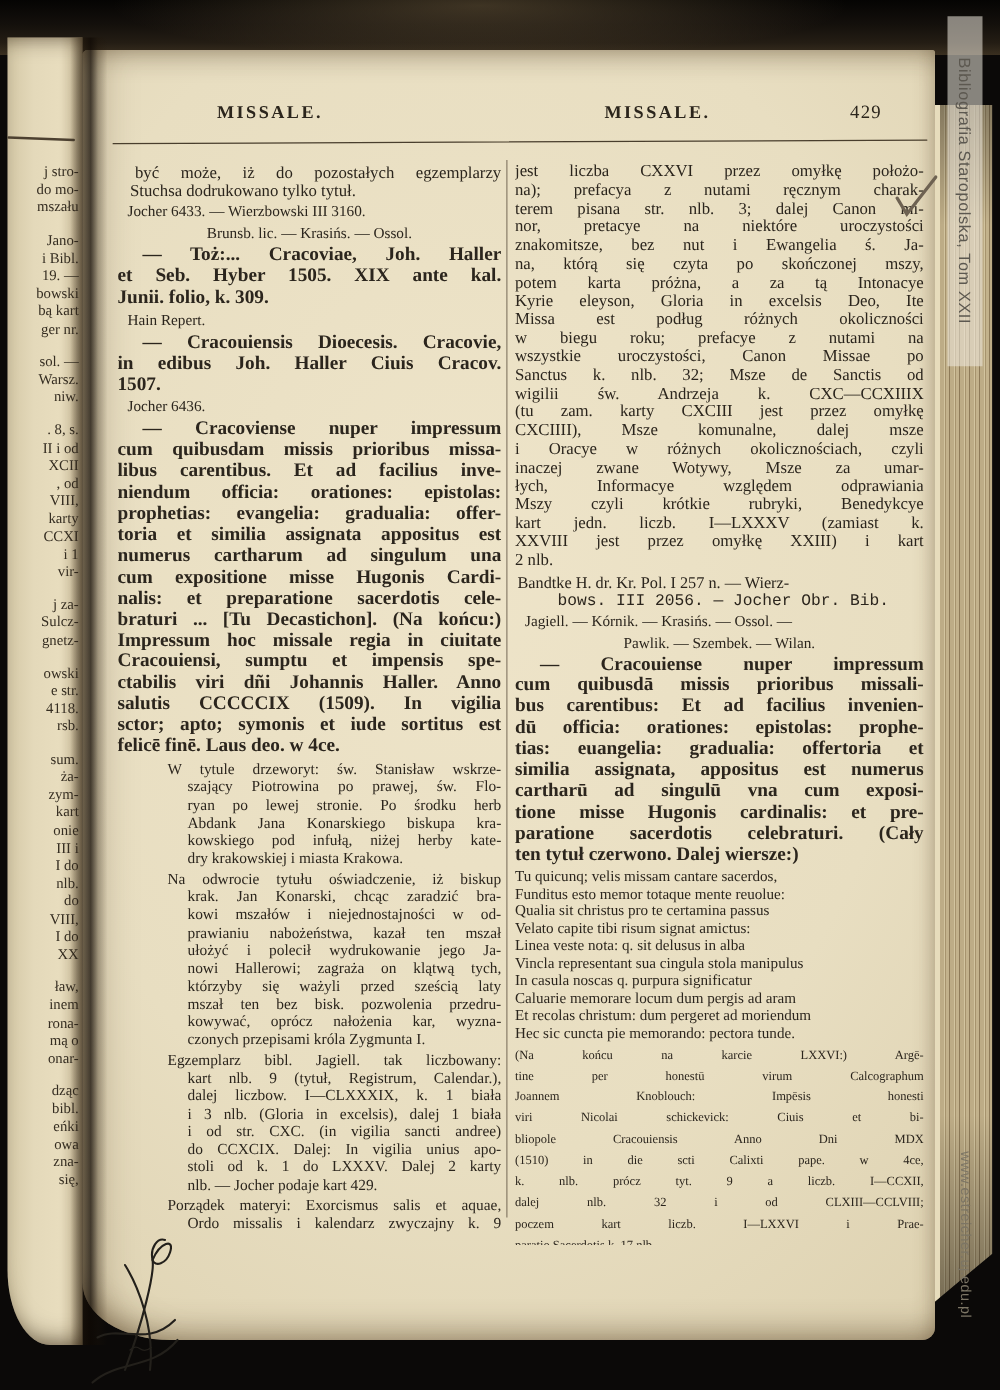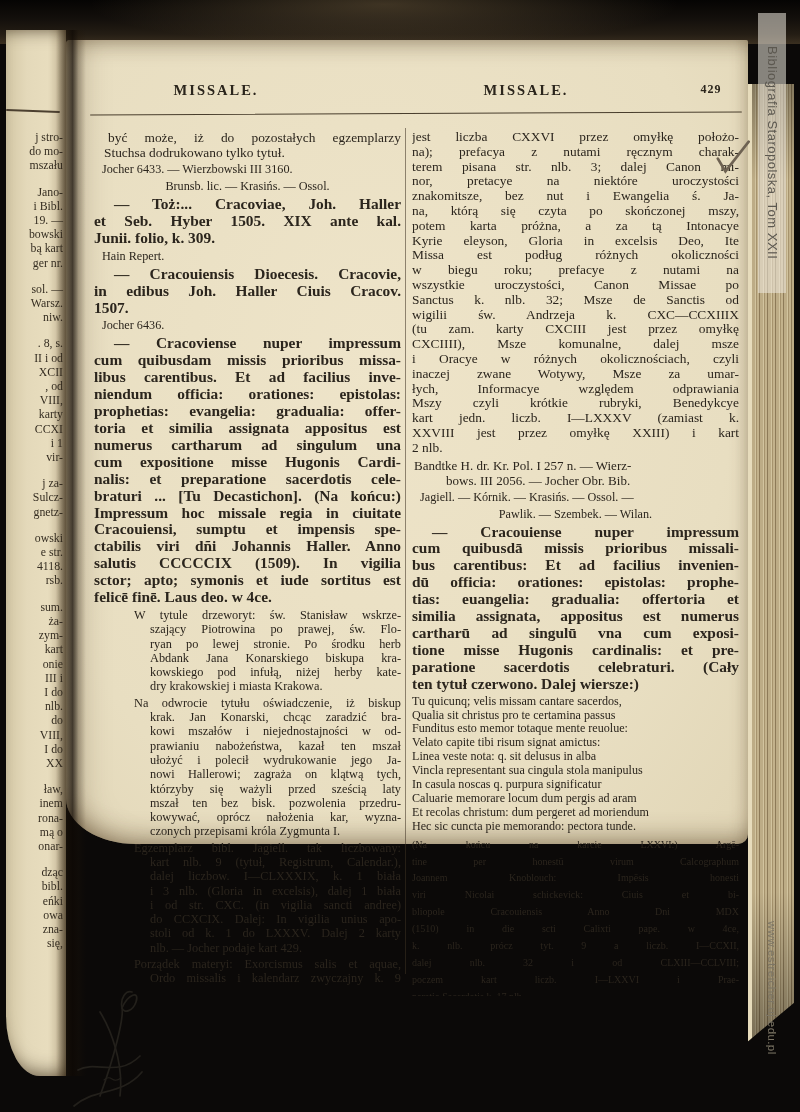--- a/index.html
+++ b/index.html
@@ -38,37 +38,37 @@
 
   
   .gutter{
     position:absolute;left:56px;top:30px;width:30px;height:1046px;
     background:linear-gradient(90deg,rgba(30,20,8,0) 0%,rgba(30,20,8,.45) 35%,rgba(15,9,4,.7) 55%,rgba(30,20,8,.25) 75%,rgba(30,20,8,0) 100%);
     z-index:5;pointer-events:none;
   }
 
   
   .page{
-    position:absolute;left:66px;top:40px;width:682px;height:804px;
+    position:absolute;left:66px;top:40px;width:682px;height:1032px;
     background:
       radial-gradient(ellipse 600px 800px at 45% 40%, #eee4c9 0%, #e8dec1 60%, #ddd1b0 100%);
     border-radius:4px 2px 10px 70px / 4px 2px 10px 46px;
     box-shadow:
       inset 26px 0 34px -20px rgba(70,48,22,.5),
       inset 0 16px 22px -14px rgba(60,40,16,.4),
       inset 0 -20px 26px -16px rgba(70,48,22,.45),
       inset -12px 0 18px -12px rgba(90,65,35,.3);
   }
 
   .running-title{
     position:absolute;top:42px;font-size:14.5px;font-weight:bold;letter-spacing:2px;color:#2b251c;text-align:center;
   }
   .rt-left{left:62px;width:176px;}
   .rt-right{left:372px;width:176px;}
-  .page-number{position:absolute;top:42px;left:614px;width:62px;text-align:center;font-size:12px;font-weight:bold;color:#2b251c;letter-spacing:1px;}
+  .page-number{position:absolute;top:42px;left:614px;width:62px;text-align:left;font-size:15px;font-weight:normal;color:#2b251c;letter-spacing:1px;}
   .header-rule{
     position:absolute;left:24px;top:73px;width:652px;height:1.4px;background:#493e2d;
     border-radius:2px;transform:rotate(-0.25deg);
   }
   .col-divider{
     position:absolute;left:339px;top:88px;width:1px;height:846px;
     background:rgba(62,50,34,.55);
   }
 
   .col{position:absolute;top:90px;overflow:hidden;color:#2b251d;}
@@ -94,21 +94,21 @@
   .s-annot-cont{font-size:13.4px;line-height:14.8px;}
   .s-annot-cont .ln{text-align-last:justify;}
   .s-annot-cont .ln.last{text-align-last:left;}
 
   .s-ref{font-size:12.2px;line-height:15px;padding-left:8px;}
   .s-ref .ln{text-align-last:left;}
   .s-ref-center{font-size:12.2px;line-height:15px;}
   .s-ref-center .ln{text-align:left;text-align-last:center;font-family:Liberation Serif, serif;}
   .s-ref-hang{font-size:13px;line-height:15px;}
   .s-ref-hang .ln{text-align-last:left;padding-left:2px;}
-  .s-ref-hang .ln.last{padding-left:34px;}
+  .s-ref-hang .ln.last{padding-left:34px;font-family:Liberation Mono, monospace;}
 
   .s-small{font-size:12.3px;line-height:14.3px;}
   .s-small .ln{padding-left:20px;text-align-last:justify;margin-left:36px;}
   .s-small .ln.first{padding-left:4px;}
   .s-small .ln.last{text-align-last:left;}
 
   .s-verse{font-size:12.1px;line-height:13.9px;margin:2px 0 3px 0;}
   .s-verse .ln{text-align:left;text-align-last:left;}
 
   
@@ -346,22 +346,22 @@
           <div class="ln">dū officia: orationes: epistolas: prophe-</div>
           <div class="ln">tias: euangelia: gradualia: offertoria et</div>
           <div class="ln">similia assignata, appositus est numerus</div>
           <div class="ln">cartharū ad singulū vna cum exposi-</div>
           <div class="ln">tione misse Hugonis cardinalis: et pre-</div>
           <div class="ln">paratione sacerdotis celebraturi. (Cały</div>
           <div class="ln last">ten tytuł czerwono. Dalej wiersze:)</div>
         </div>
         <div class="blk s-verse">
           <div class="ln first">Tu quicunq; velis missam cantare sacerdos,</div>
+          <div class="ln">Funditus esto memor totaque mente reuolue:</div>
           <div class="ln">Qualia sit christus pro te certamina passus</div>
-          <div class="ln">Funditus esto memor totaque mente reuolue:</div>
           <div class="ln">Velato capite tibi risum signat amictus:</div>
           <div class="ln">Linea veste nota: q. sit delusus in alba</div>
           <div class="ln">Vincla representant sua cingula stola manipulus</div>
           <div class="ln">In casula noscas q. purpura significatur</div>
           <div class="ln">Caluarie memorare locum dum pergis ad aram</div>
           <div class="ln">Et recolas christum: dum pergeret ad moriendum</div>
           <div class="ln last">Hec sic cuncta pie memorando: pectora tunde.</div>
         </div>
         <div class="blk s-entry-flush">
           <div class="ln first">(Na końcu na karcie LXXVI:) Argē-</div>

